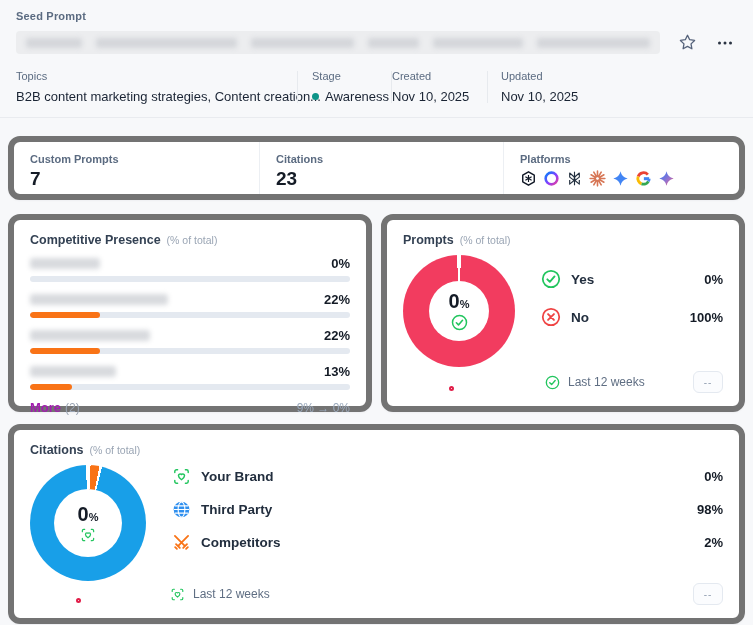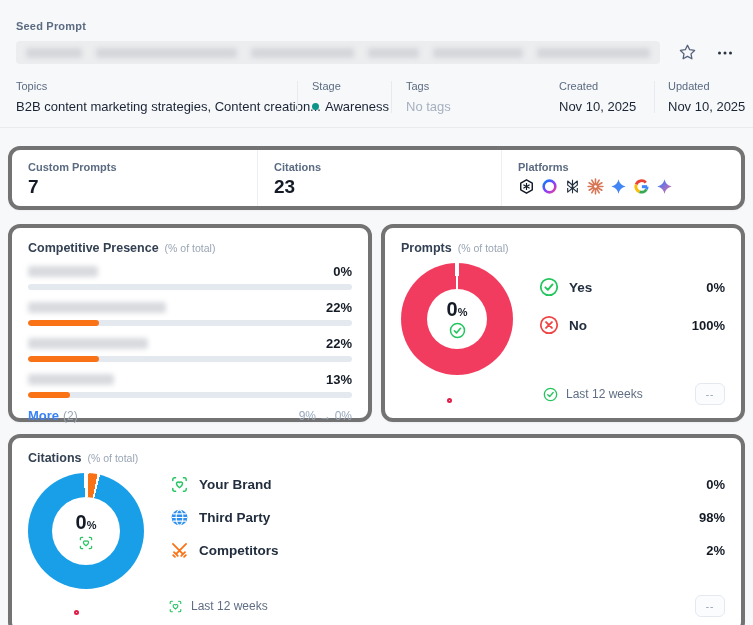--- a/index.html
+++ b/index.html
@@ -4,21 +4,21 @@
 <style>
   * { margin:0; padding:0; box-sizing:border-box; }
   html,body { width:753px; height:625px; }
   body {
     font-family:"Liberation Sans", sans-serif;
     background:#F7F8FA;
     color:#16202E;
     overflow:hidden;
   }
   
-  .top { padding:20px 16px 0; }
+  .top { padding:10px 16px 0; }
   .sec-label { font-size:11px; font-weight:700; color:#5B6B81; letter-spacing:.2px; }
   .seed-row { display:flex; align-items:center; margin-top:9px; }
   .seed-redacted {
     width:644px; height:23px; border-radius:4px; background:#ECEDEF;
     display:flex; align-items:center; gap:14px; padding:0 10px; overflow:hidden;
   }
   .blur-blob { height:11px; border-radius:3px; background:#D8DADE; filter:blur(2.5px); }
   .seed-redacted .blur-blob { height:10px; background:#D4D6DA; }
   .hdr-actions { margin-left:auto; display:flex; align-items:center; gap:16px; padding-right:2px; }
   .icon-btn { background:none; border:none; cursor:pointer; display:flex; align-items:center; padding:2px; }
@@ -34,21 +34,21 @@
   .vdiv { width:1px; background:#E7EAEE; align-self:stretch; margin:1px 0; }
   .col-topics { width:281px; }
   .col-stage  { padding:0 14px; width:93px; }
   .col-tags   { padding-left:14px; flex:1; }
   .col-created{ width:95px; }
   .col-updated{ padding-left:13px; width:82px; }
   .stage-dot { display:inline-block; width:7px; height:7px; border-radius:50%; background:#0D9488; margin-right:6px; position:relative; top:-1px; }
 
   
   .card {
-    background:#FFFFFF; border:4px solid #737373; border-radius:12px;
+    background:#FFFFFF; border:6px solid #737373; border-radius:12px;
     box-shadow:0 1px 2px rgba(16,24,40,.04);
   }
   .stats-card { margin:18px 8px 0; display:flex; height:64px; }
   .stat-cell { padding:11px 16px; }
   .stat-cell + .stat-cell { border-left:1px solid #ECEFF3; }
   .stat-cell.c1 { width:245px; } .stat-cell.c2 { width:244px; } .stat-cell.c3 { flex:1; }
   .stat-label { font-size:11px; font-weight:700; color:#5B6B81; }
   .stat-value { font-size:19px; font-weight:700; color:#141B26; margin-top:3px; }
   .platform-row { display:flex; align-items:center; gap:6px; margin-top:5px; }
 
@@ -59,21 +59,21 @@
   .card-subtitle { font-size:10.5px; font-weight:400; color:#9AA5B4; }
 
   
   .bar-rows { margin-top:9px; }
   .bar-row { margin-bottom:10px; }
   .bar-head { display:flex; align-items:center; height:15px; }
   .bar-val { margin-left:auto; font-size:13px; font-weight:700; color:#141B26; }
   .bar-track { margin-top:5px; height:6px; border-radius:3px; background:#E4E9F0; overflow:hidden; }
   .bar-fill { height:100%; border-radius:3px; background:#F97316; }
   .comp-footer { margin-top:auto; display:flex; align-items:center; }
-  .more-label { font-size:13px; font-weight:700; color:#3b82f6; cursor:pointer; }
+  .more-label { font-size:13px; font-weight:700; color:#a21caf; cursor:pointer; }
   .more-count { font-size:12px; color:#9AA5B4; margin-left:4px; }
   .trend { margin-left:auto; font-size:12px; color:#9AA9BC; }
 
   
   .donut-body { display:flex; margin-top:8px; flex:1; }
   .donut-wrap { position:relative; flex:0 0 auto; }
   .donut { border-radius:50%; position:relative; }
   .donut.presence { width:112px; height:112px;
     background:conic-gradient(#fff 0deg 2deg, #F23C5F 2deg 358deg, #fff 358deg 360deg); }
   .donut.citations { width:116px; height:116px;
@@ -148,24 +148,20 @@
   <div class="meta-col col-topics">
     <div class="m-label">Topics</div>
     <div class="m-value">B2B content marketing strategies, Content creation...</div>
   </div>
   <div class="vdiv"></div>
   <div class="meta-col col-stage">
     <div class="m-label">Stage</div>
     <div class="m-value"><span class="stage-dot"></span><span>Awareness</span></div>
   </div>
   <div class="vdiv"></div>
-  <div class="meta-col col-tags">
-    <div class="m-label">Tags</div>
-    <div class="m-value muted">No tags</div>
-  </div>
   <div class="meta-col col-created">
     <div class="m-label">Created</div>
     <div class="m-value">Nov 10, 2025</div>
   </div>
   <div class="vdiv"></div>
   <div class="meta-col col-updated">
     <div class="m-label">Updated</div>
     <div class="m-value">Nov 10, 2025</div>
   </div>
 </div>

